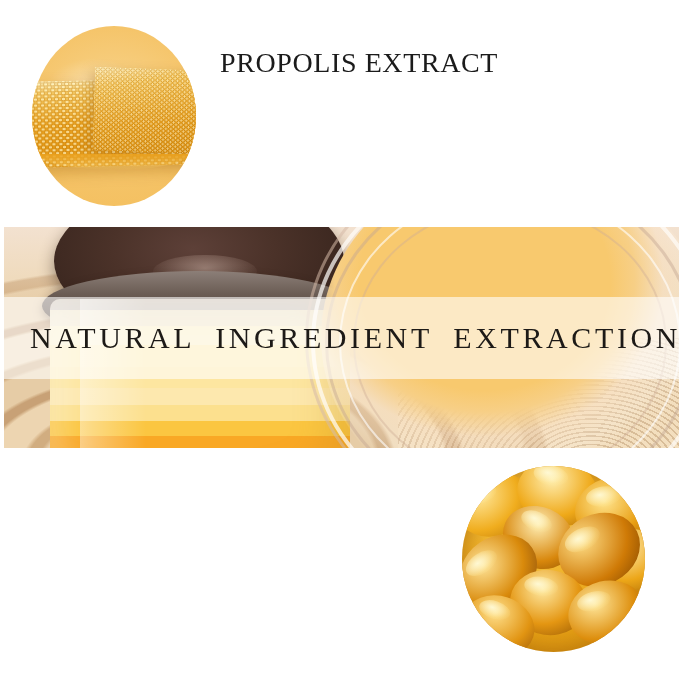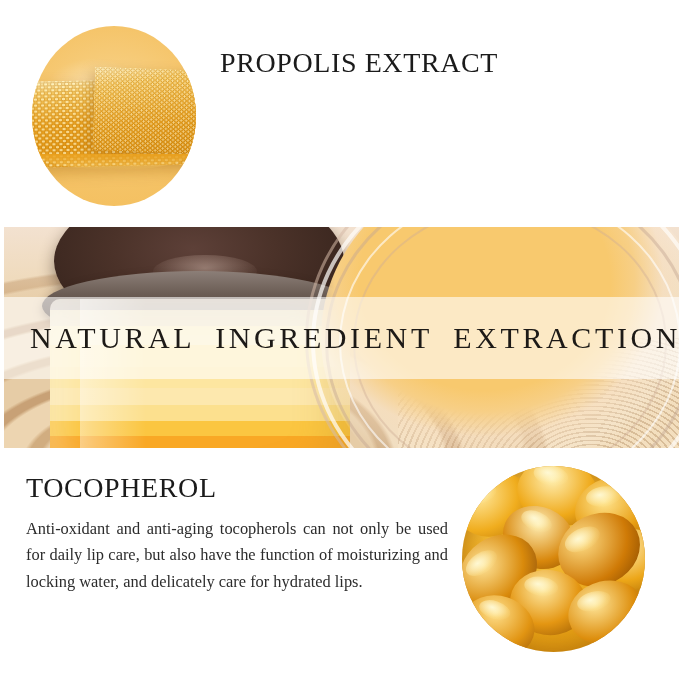--- a/index.html
+++ b/index.html
@@ -332,24 +332,20 @@
   <div class="glass-ring r5"></div>
 
   <div class="band">
     <div class="band-title">NATURAL INGREDIENT EXTRACTION</div>
   </div>
 
 </div>
 
 <div class="section-bottom">
 
-  <div class="tocopherol-text">
-    <h2 class="heading">TOCOPHEROL</h2>
-    <p class="body-text">Anti-oxidant and anti-aging tocopherols can not only be used for daily lip care, but also have the function of moisturizing and locking water, and delicately care for hydrated lips.</p>
-  </div>
 
   <div class="capsule-circle">
     <div class="cap c1"></div>
     <div class="cap c2"></div>
     <div class="cap c3"></div>
     <div class="cap c10"></div>
     <div class="cap c4"></div>
     <div class="cap c5"></div>
     <div class="cap c6"></div>
     <div class="cap c7"></div>

